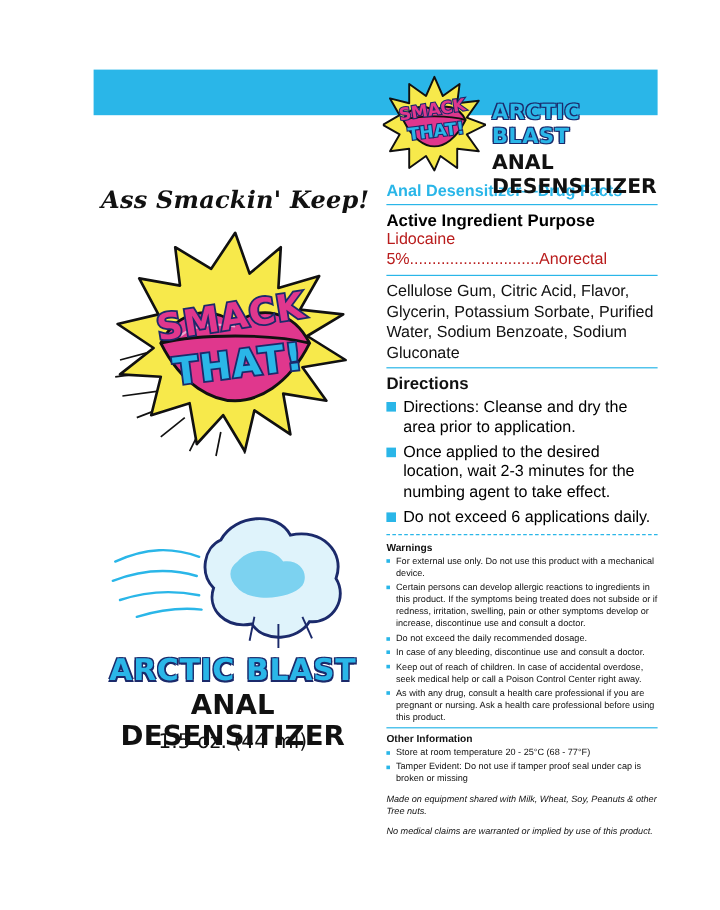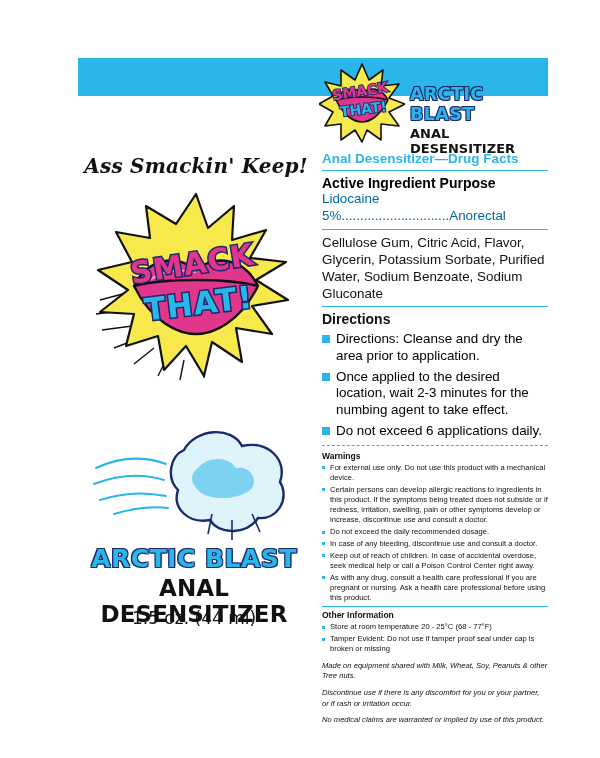--- a/index.html
+++ b/index.html
@@ -116,21 +116,21 @@
     font-weight: bold;
     letter-spacing: .4px;
     color: #2ab6e8;
     text-shadow:
       -1px -1px 0 #1b2a6b, 1px -1px 0 #1b2a6b,
       -1px 1px 0 #1b2a6b, 1px 1px 0 #1b2a6b;
     font-family: "DejaVu Sans", sans-serif;
   }
   .brand-text .bt2 {
     margin-top: 3px;
-    font-size: 13px;
+    font-size: 17px;
     font-weight: bold;
     line-height: 1.15;
     color: #111;
     font-family: "DejaVu Sans", sans-serif;
   }
   .df-title {
     margin-top: 7px;
     font-size: 13.5px;
     font-weight: bold;
     color: #2ab6e8;
@@ -158,21 +158,21 @@
   .two-col {
     display: flex;
     justify-content: flex-start;
     gap: 4px;
     font-size: 14px;
     font-weight: bold;
   }
   .body-txt {
     font-size: 13.4px;
     line-height: 1.25;
-    color: #0369a1;
+    color: #b91c1c;
   }
   .ing-list {
     font-size: 13.4px;
     line-height: 1.28;
     color: #111;
     margin-top: 2px;
   }
   .dir-item {
     display: flex;
     align-items: flex-start;
@@ -364,17 +364,16 @@
 
     <hr class="rule-thin">
 
     <div class="mini-head">Other Information</div>
     <ul class="mini-list">
       <li>Store at room temperature 20 - 25°C (68 - 77°F)</li>
       <li>Tamper Evident: Do not use if tamper proof seal under cap is broken or missing</li>
     </ul>
 
     <div class="footnote">Made on equipment shared with Milk, Wheat, Soy, Peanuts &amp; other Tree nuts.</div>
-    <div class="footnote">Discontinue use if there is any discomfort for you or your partner, or if rash or irritation occur.</div>
     <div class="footnote">No medical claims are warranted or implied by use of this product.</div>
   </div>
 
 </div>
 
 </body></html>

